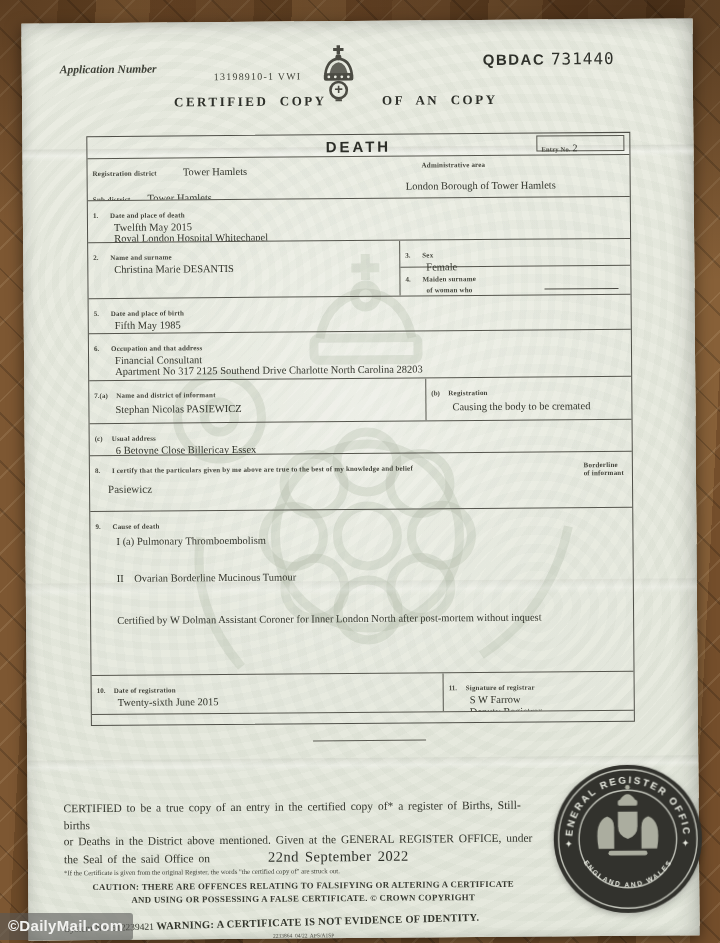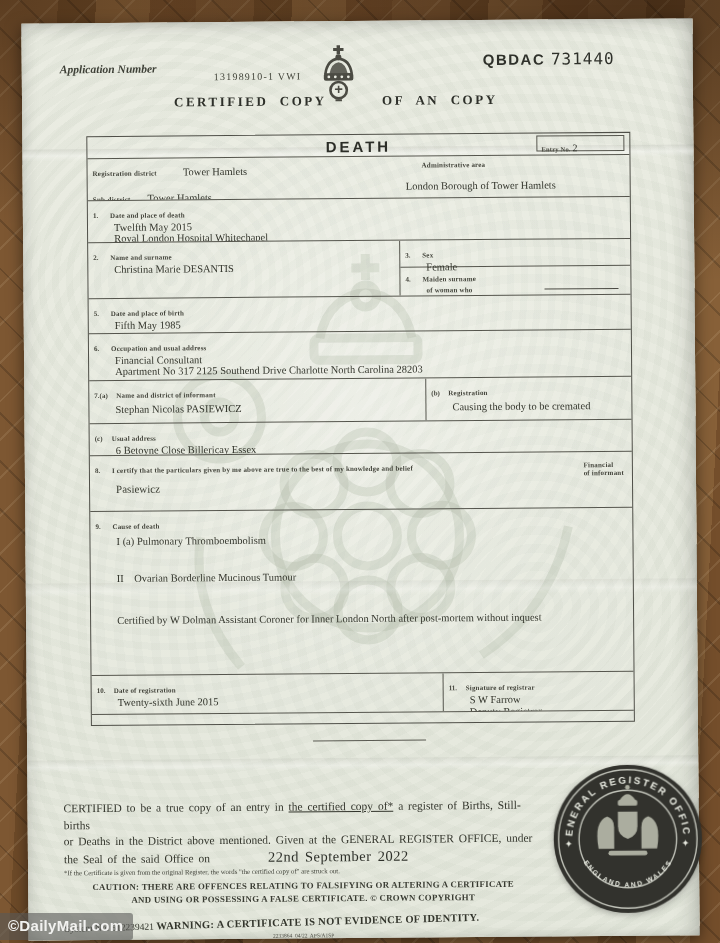--- a/index.html
+++ b/index.html
@@ -69,36 +69,36 @@
   .cell-maiden{flex:1;position:relative;}
   .maiden-lines{line-height:8px;padding-top:2px;}
   .maiden-dash{position:absolute;right:12px;top:22px;width:74px;border-top:1.2px solid #4b4b44;}
   .tr-f5{height:35px;}
   .tr-f6{height:47px;}
   .tr-f7ab{height:43px;display:flex;}
   .cell-left-7a{width:337px;border-right:1.3px solid #55554d;box-sizing:border-box;}
   .cell-right-7b{flex:1;}
   .tr-f7c{height:32px;}
   .tr-f8{height:56px;}
-  .sig-informant{position:absolute;left:26px;top:27px;font:11px "Liberation Serif",serif;color:#3a3c32;}
+  .sig-informant{position:absolute;left:18px;top:27px;font:11px "Liberation Serif",serif;color:#3a3c32;}
   .sig-lbl{position:absolute;right:8px;top:9px;line-height:8px;}
   .tr-f9{height:164px;}
   .f9-v1{margin-top:3px;} .f9-v2{margin-top:26px;} .f9-v3{margin-top:31px;}
   .tr-f1011{height:39px;display:flex;}
   .cell-left-10{width:352px;border-right:1.3px solid #55554d;box-sizing:border-box;}
   .cell-right-11{flex:1;}
   .v-tight{line-height:12px;}
   .tr-empty{height:12px;border-bottom:none;}
 
   .rule-short{position:absolute;left:286px;top:719px;width:113px;border-top:1.4px solid #5a5a52;}
 
   
   .footer{position:absolute;left:36px;top:777px;width:478px;color:#33352c;}
   .cert-line{font:11.5px "Liberation Serif",serif;line-height:16.5px;word-spacing:2px;}
-  .u{text-decoration:underline;}
+  .u{}
   .cert-line3{display:flex;align-items:baseline;}
   .seal-date{font:14.5px "Liberation Serif",serif;margin-left:58px;letter-spacing:.5px;color:#2e302a;}
   .footnote{font:6.8px "Liberation Serif",serif;margin-top:2px;color:#42443b;}
   .caution{font:bold 8.8px "Liberation Serif",serif;text-align:center;line-height:13px;margin-top:5px;letter-spacing:.3px;color:#393b32;}
   .syswarn{margin-top:6px;transform:rotate(-1.1deg);white-space:pre;}
   .sysno{font:9.5px "Liberation Serif",serif;}
   .warn{font:bold 10.5px "Liberation Serif",serif;letter-spacing:.3px;}
   .printcode{font:5.5px "Liberation Serif",serif;text-align:center;margin-top:3px;white-space:pre;color:#4a4c42;}
 
   .seal{position:absolute;left:522px;top:742px;filter:drop-shadow(0 2px 3px rgba(0,0,0,.25));}
@@ -214,21 +214,21 @@
         </div>
       </div>
 
       <div class="tr tr-f5 cellpad">
         <div><span class="num">5.</span><span class="lbl">Date and place of birth</span></div>
         <div class="val indent v-tight">Fifth May 1985</div>
         <div class="val indent v-tight">United States Of America</div>
       </div>
 
       <div class="tr tr-f6 cellpad">
-        <div><span class="num">6.</span><span class="lbl">Occupation and usual address</span></div>
+        <div><span class="num">6.</span><span class="lbl">Occupation and that address</span></div>
         <div class="val indent">Financial Consultant</div>
         <div class="val indent">Apartment No 317 2125 Southend Drive Charlotte North Carolina 28203</div>
       </div>
 
       <div class="tr tr-f7ab">
         <div class="cell-left-7a cellpad">
           <div><span class="num" style="min-width:22px">7.(a)</span><span class="lbl">Name and  district of informant</span></div>
           <div class="val indent" style="margin-top:2px">Stephan Nicolas PASIEWICZ</div>
         </div>
         <div class="cell-right-7b cellpad">
@@ -239,21 +239,21 @@
 
       <div class="tr tr-f7c cellpad">
         <div><span class="num">(c)</span><span class="lbl">Usual address</span></div>
         <div class="val indent">6 Betoyne Close Billericay Essex</div>
       </div>
 
       <div class="tr tr-f8 cellpad">
         <div><span class="num">8.</span><span class="lbl">I certify that the particulars given by me above are true to the best of my knowledge and belief</span></div>
         <div class="sig-informant">Pasiewicz</div>
         <div class="sig-lbl">
-          <div class="lbl">Financial</div>
+          <div class="lbl">Borderline</div>
           <div class="lbl">of informant</div>
         </div>
       </div>
 
       <div class="tr tr-f9 cellpad">
         <div><span class="num">9.</span><span class="lbl">Cause of death</span></div>
         <div class="val indent f9-v1">I (a) Pulmonary Thromboembolism</div>
         <div class="val indent f9-v2">II    Ovarian Borderline Mucinous Tumour</div>
         <div class="val indent f9-v3">Certified by W Dolman Assistant Coroner for Inner London North after post-mortem without inquest</div>
       </div>

